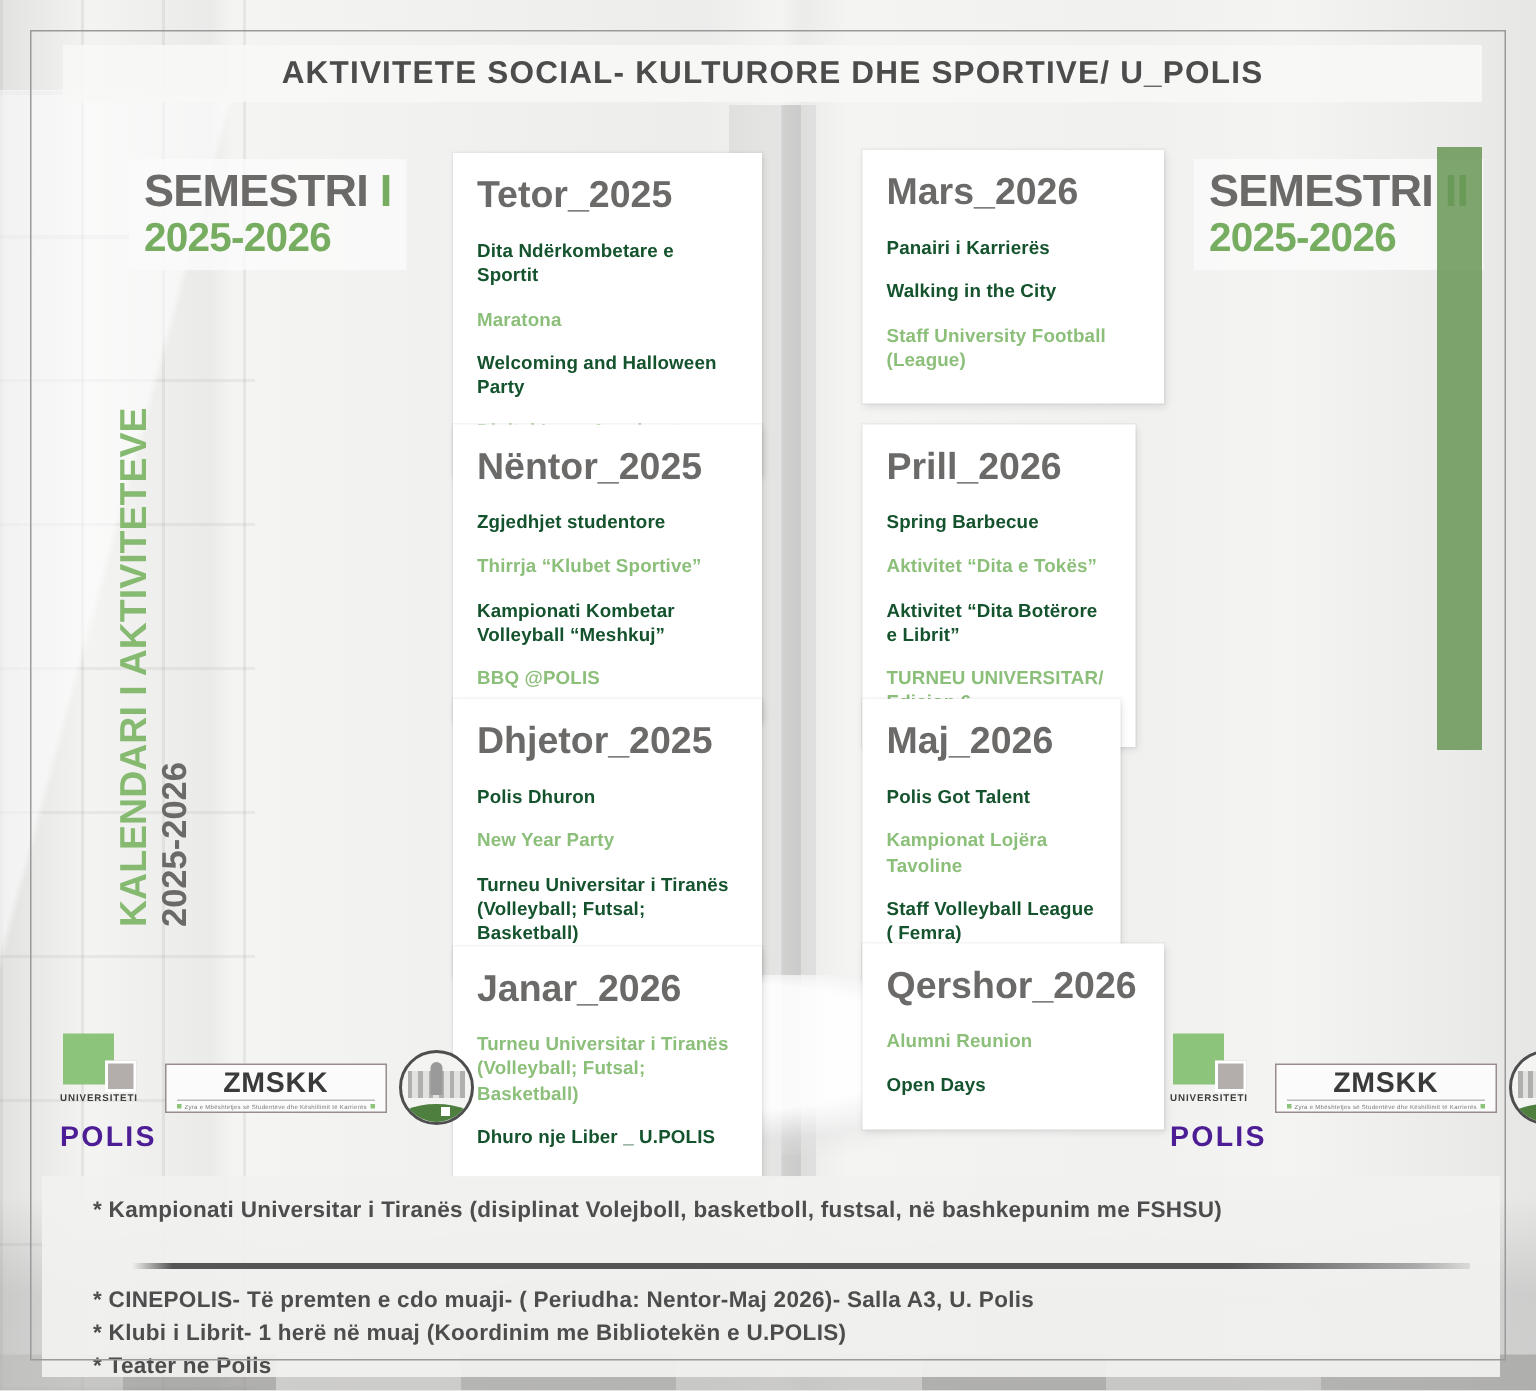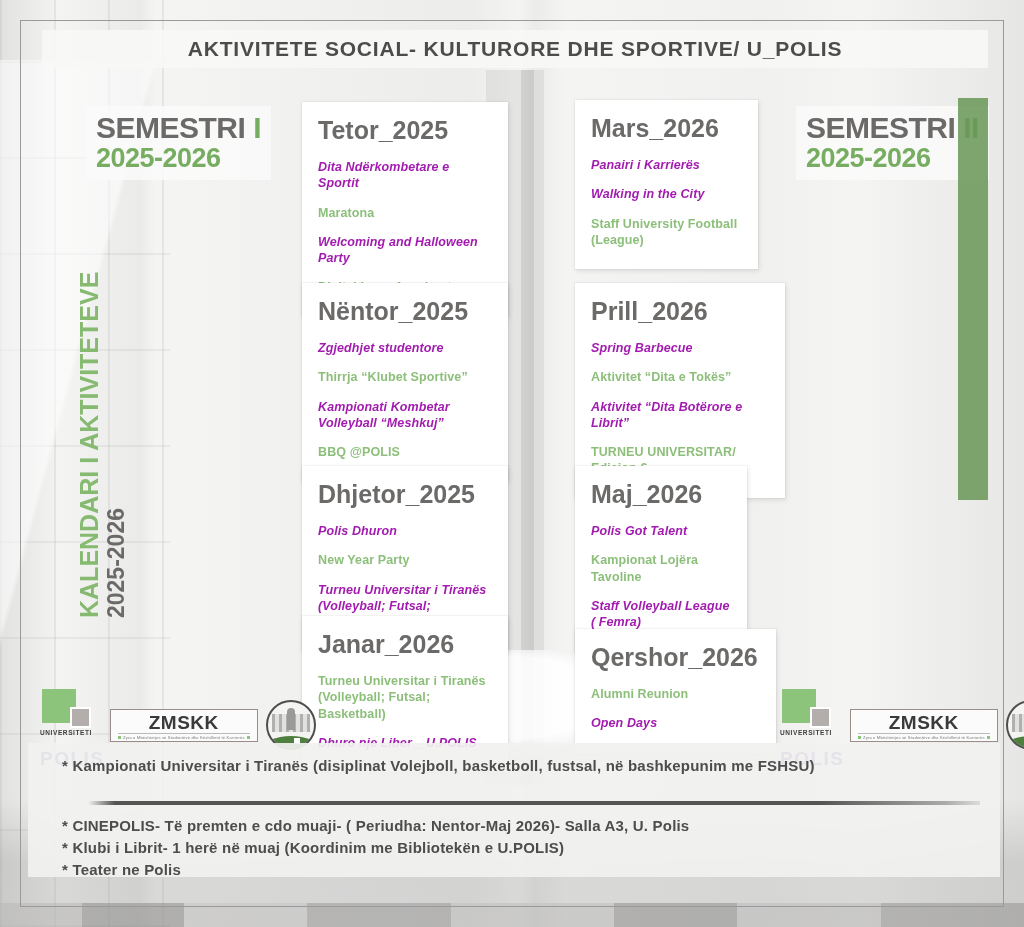--- a/index.html
+++ b/index.html
@@ -46,21 +46,21 @@
   .vtext-wrap{position:absolute;left:76px;top:280px;width:64px;height:338px;z-index:2;}
   .vtext{width:338px;height:64px;transform:rotate(-90deg) translateX(-338px);transform-origin:top left;}
   .v-green{color:#85ba70;font-weight:800;font-size:25px;line-height:1.1;letter-spacing:0;white-space:nowrap;}
   .v-gray{color:#6b6a69;font-weight:800;font-size:23px;line-height:1.1;white-space:nowrap;}
 
   
   .card{position:absolute;z-index:2;background:#fff;padding:14px 16px 8px;box-sizing:border-box;
     box-shadow:0 0 0 1px rgba(0,0,0,0.03), 1px 2px 5px rgba(0,0,0,0.10);margin-left:24px;}
   .card-title{margin:0 0 14px 0;font-size:25px;font-weight:800;color:#6b6a69;letter-spacing:0;}
   .item{margin:0 0 13px 0;font-size:12.5px;font-weight:700;line-height:1.3;white-space:pre-line;letter-spacing:0.1px;}
-  .item.dark{color:#a21caf;font-style:italic;}
+  .item.dark{color:#14532d;}
   .item.green{color:#8cbf7a;}
 
   
   .logo-group{position:absolute;z-index:2;width:205px;height:74px;display:flex;align-items:center;gap:8px;}
   .logos-left{left:40px;top:688px;}
   .logos-right{left:780px;top:688px;}
   .logo-polis{position:relative;width:62px;height:72px;flex:0 0 auto;}
   .lp-green{position:absolute;left:2px;top:0;width:34px;height:34px;background:#8cc47c;}
   .lp-gray{position:absolute;left:30px;top:18px;width:17px;height:17px;background:#b3aeab;border:2px solid #fff;}
   .lp-uni{position:absolute;left:0;top:40px;font-size:6.5px;font-weight:700;color:#3e3e3e;letter-spacing:0.6px;}
@@ -72,21 +72,21 @@
   .zm-tagline{font-size:4px;color:#777;white-space:nowrap;letter-spacing:0.2px;}
   .logo-round{position:relative;width:46px;height:46px;border:2px solid #4e4e4e;border-radius:50%;
     background:#f4f4f2;overflow:hidden;flex:0 0 auto;}
   .lr-trees{position:absolute;left:4px;top:12px;width:38px;height:18px;
     background:repeating-linear-gradient(90deg, rgba(120,120,120,0.55) 0 3px, rgba(170,170,170,0.25) 3px 7px);}
   .lr-statue{position:absolute;left:19px;top:6px;width:8px;height:22px;background:#9a9a9a;border-radius:4px 4px 0 0;}
   .lr-hill{position:absolute;left:-5px;bottom:-14px;width:56px;height:26px;background:#4e7f3f;border-radius:50% 50% 0 0;}
   .lr-mark{position:absolute;left:26px;bottom:4px;width:6px;height:6px;background:#fff;}
 
   
-  .notes{position:absolute;left:28px;top:743px;width:972px;height:134px;z-index:2;
+  .notes{position:absolute;left:28px;top:784px;width:972px;height:134px;z-index:2;
     background:rgba(241,241,240,0.93);box-sizing:border-box;padding:12px 20px 0 34px;}
   .note{font-size:15px;font-weight:600;color:#4d4d4d;letter-spacing:0.2px;line-height:22px;}
   .note.primary{margin-bottom:24px;}
   .note-divider{height:4px;margin:0 0 10px 26px;
     background:linear-gradient(90deg, rgba(85,85,85,0) 0%, #555 3%, #555 82%, #aaa 96%, rgba(170,170,170,0.3) 100%);}
 </style>
 </head>
 <body>
 
 <div class="poster">
@@ -140,35 +140,35 @@
   </div>
 
   <div class="card" style="left:278px;top:466px;width:206px;min-height:151px;">
     <h2 class="card-title">Dhjetor_2025</h2>
     <div class="item dark">Polis Dhuron</div>
     <div class="item green">New Year Party</div>
     <div class="item dark">Turneu Universitar i Tiranës
 (Volleyball; Futsal; Basketball)</div>
   </div>
 
-  <div class="card" style="left:278px;top:616px;width:206px;min-height:128px;">
+  <div class="card" style="left:278px;top:631px;width:206px;min-height:128px;">
     <h2 class="card-title">Janar_2026</h2>
     <div class="item green">Turneu Universitar i Tiranës
 (Volleyball; Futsal; Basketball)</div>
     <div class="item dark">Dhuro nje Liber _ U.POLIS</div>
   </div>
 
-  <div class="card" style="left:551px;top:100px;width:183px;min-height:162px;">
+  <div class="card" style="left:551px;top:100px;width:201px;min-height:162px;">
     <h2 class="card-title">Mars_2026</h2>
     <div class="item dark">Panairi i Karrierës</div>
     <div class="item dark">Walking in the City</div>
     <div class="item green">Staff University Football (League)</div>
   </div>
 
-  <div class="card" style="left:551px;top:283px;width:210px;min-height:168px;">
+  <div class="card" style="left:551px;top:283px;width:182px;min-height:168px;">
     <h2 class="card-title">Prill_2026</h2>
     <div class="item dark">Spring Barbecue</div>
     <div class="item green">Aktivitet “Dita e Tokës”</div>
     <div class="item dark">Aktivitet “Dita Botërore e Librit”</div>
     <div class="item green">TURNEU UNIVERSITAR/ Edicion 6</div>
   </div>
 
   <div class="card" style="left:551px;top:466px;width:172px;min-height:151px;">
     <h2 class="card-title">Maj_2026</h2>
     <div class="item dark">Polis Got Talent</div>

